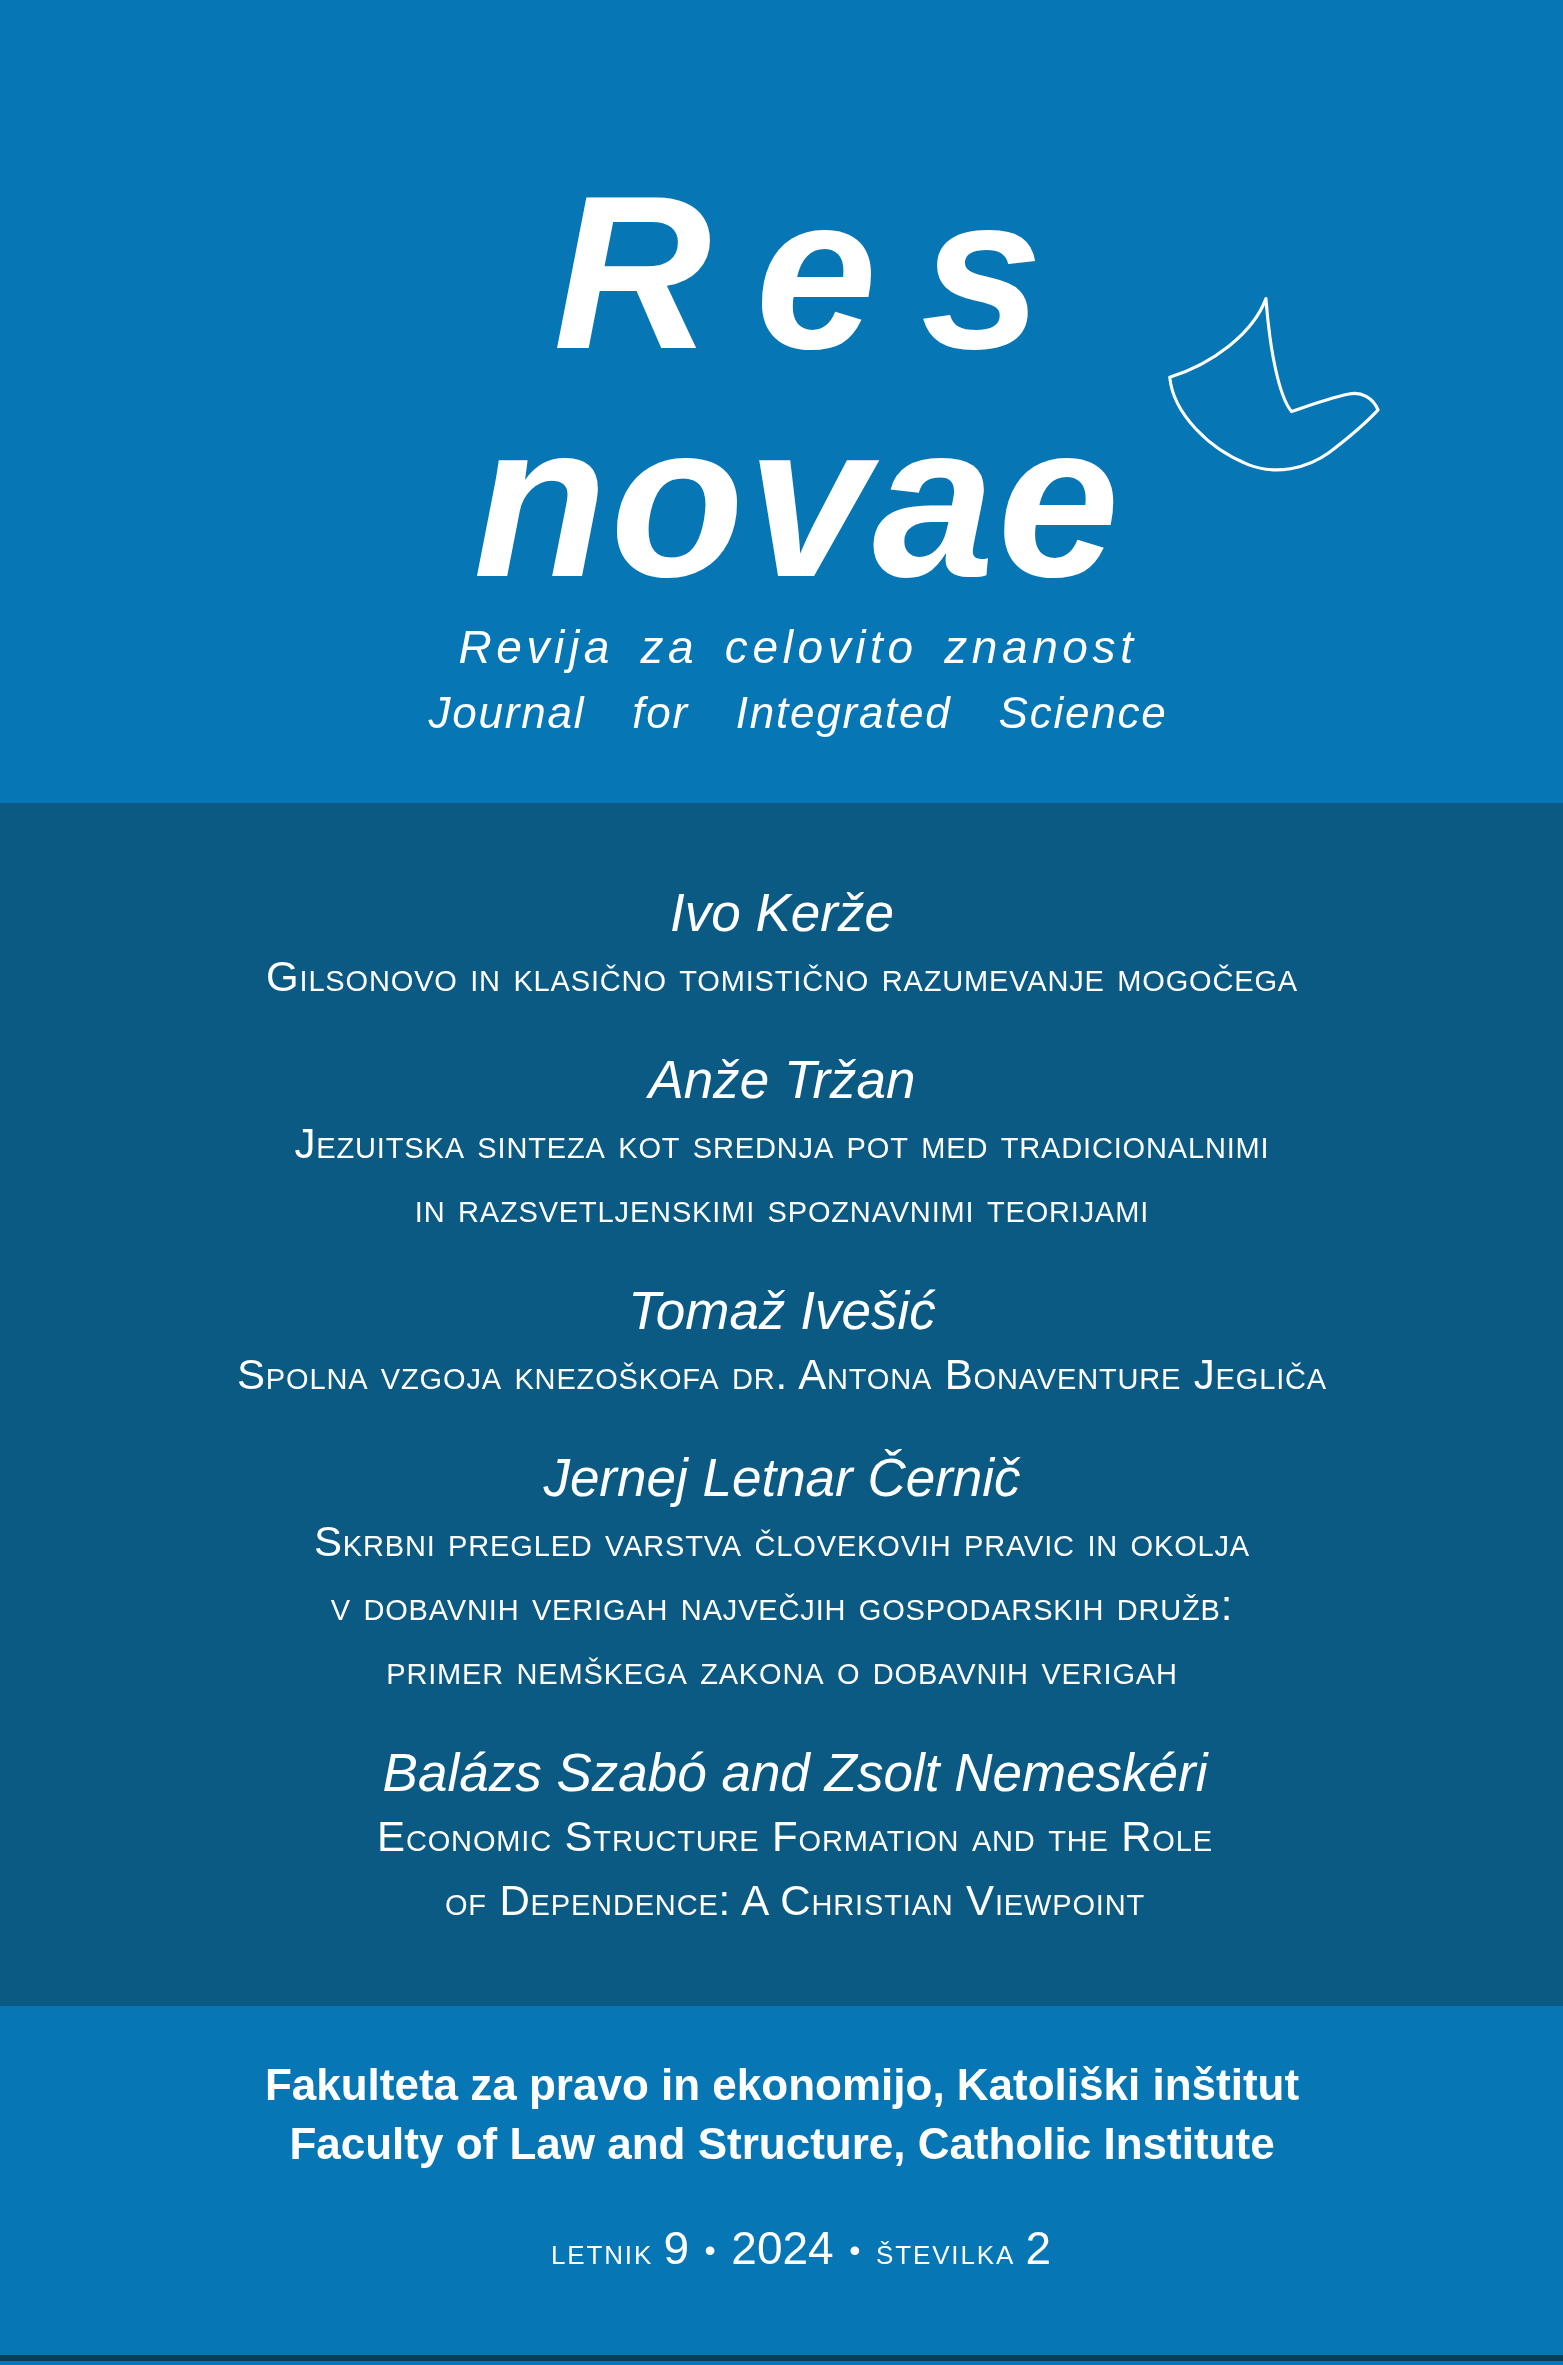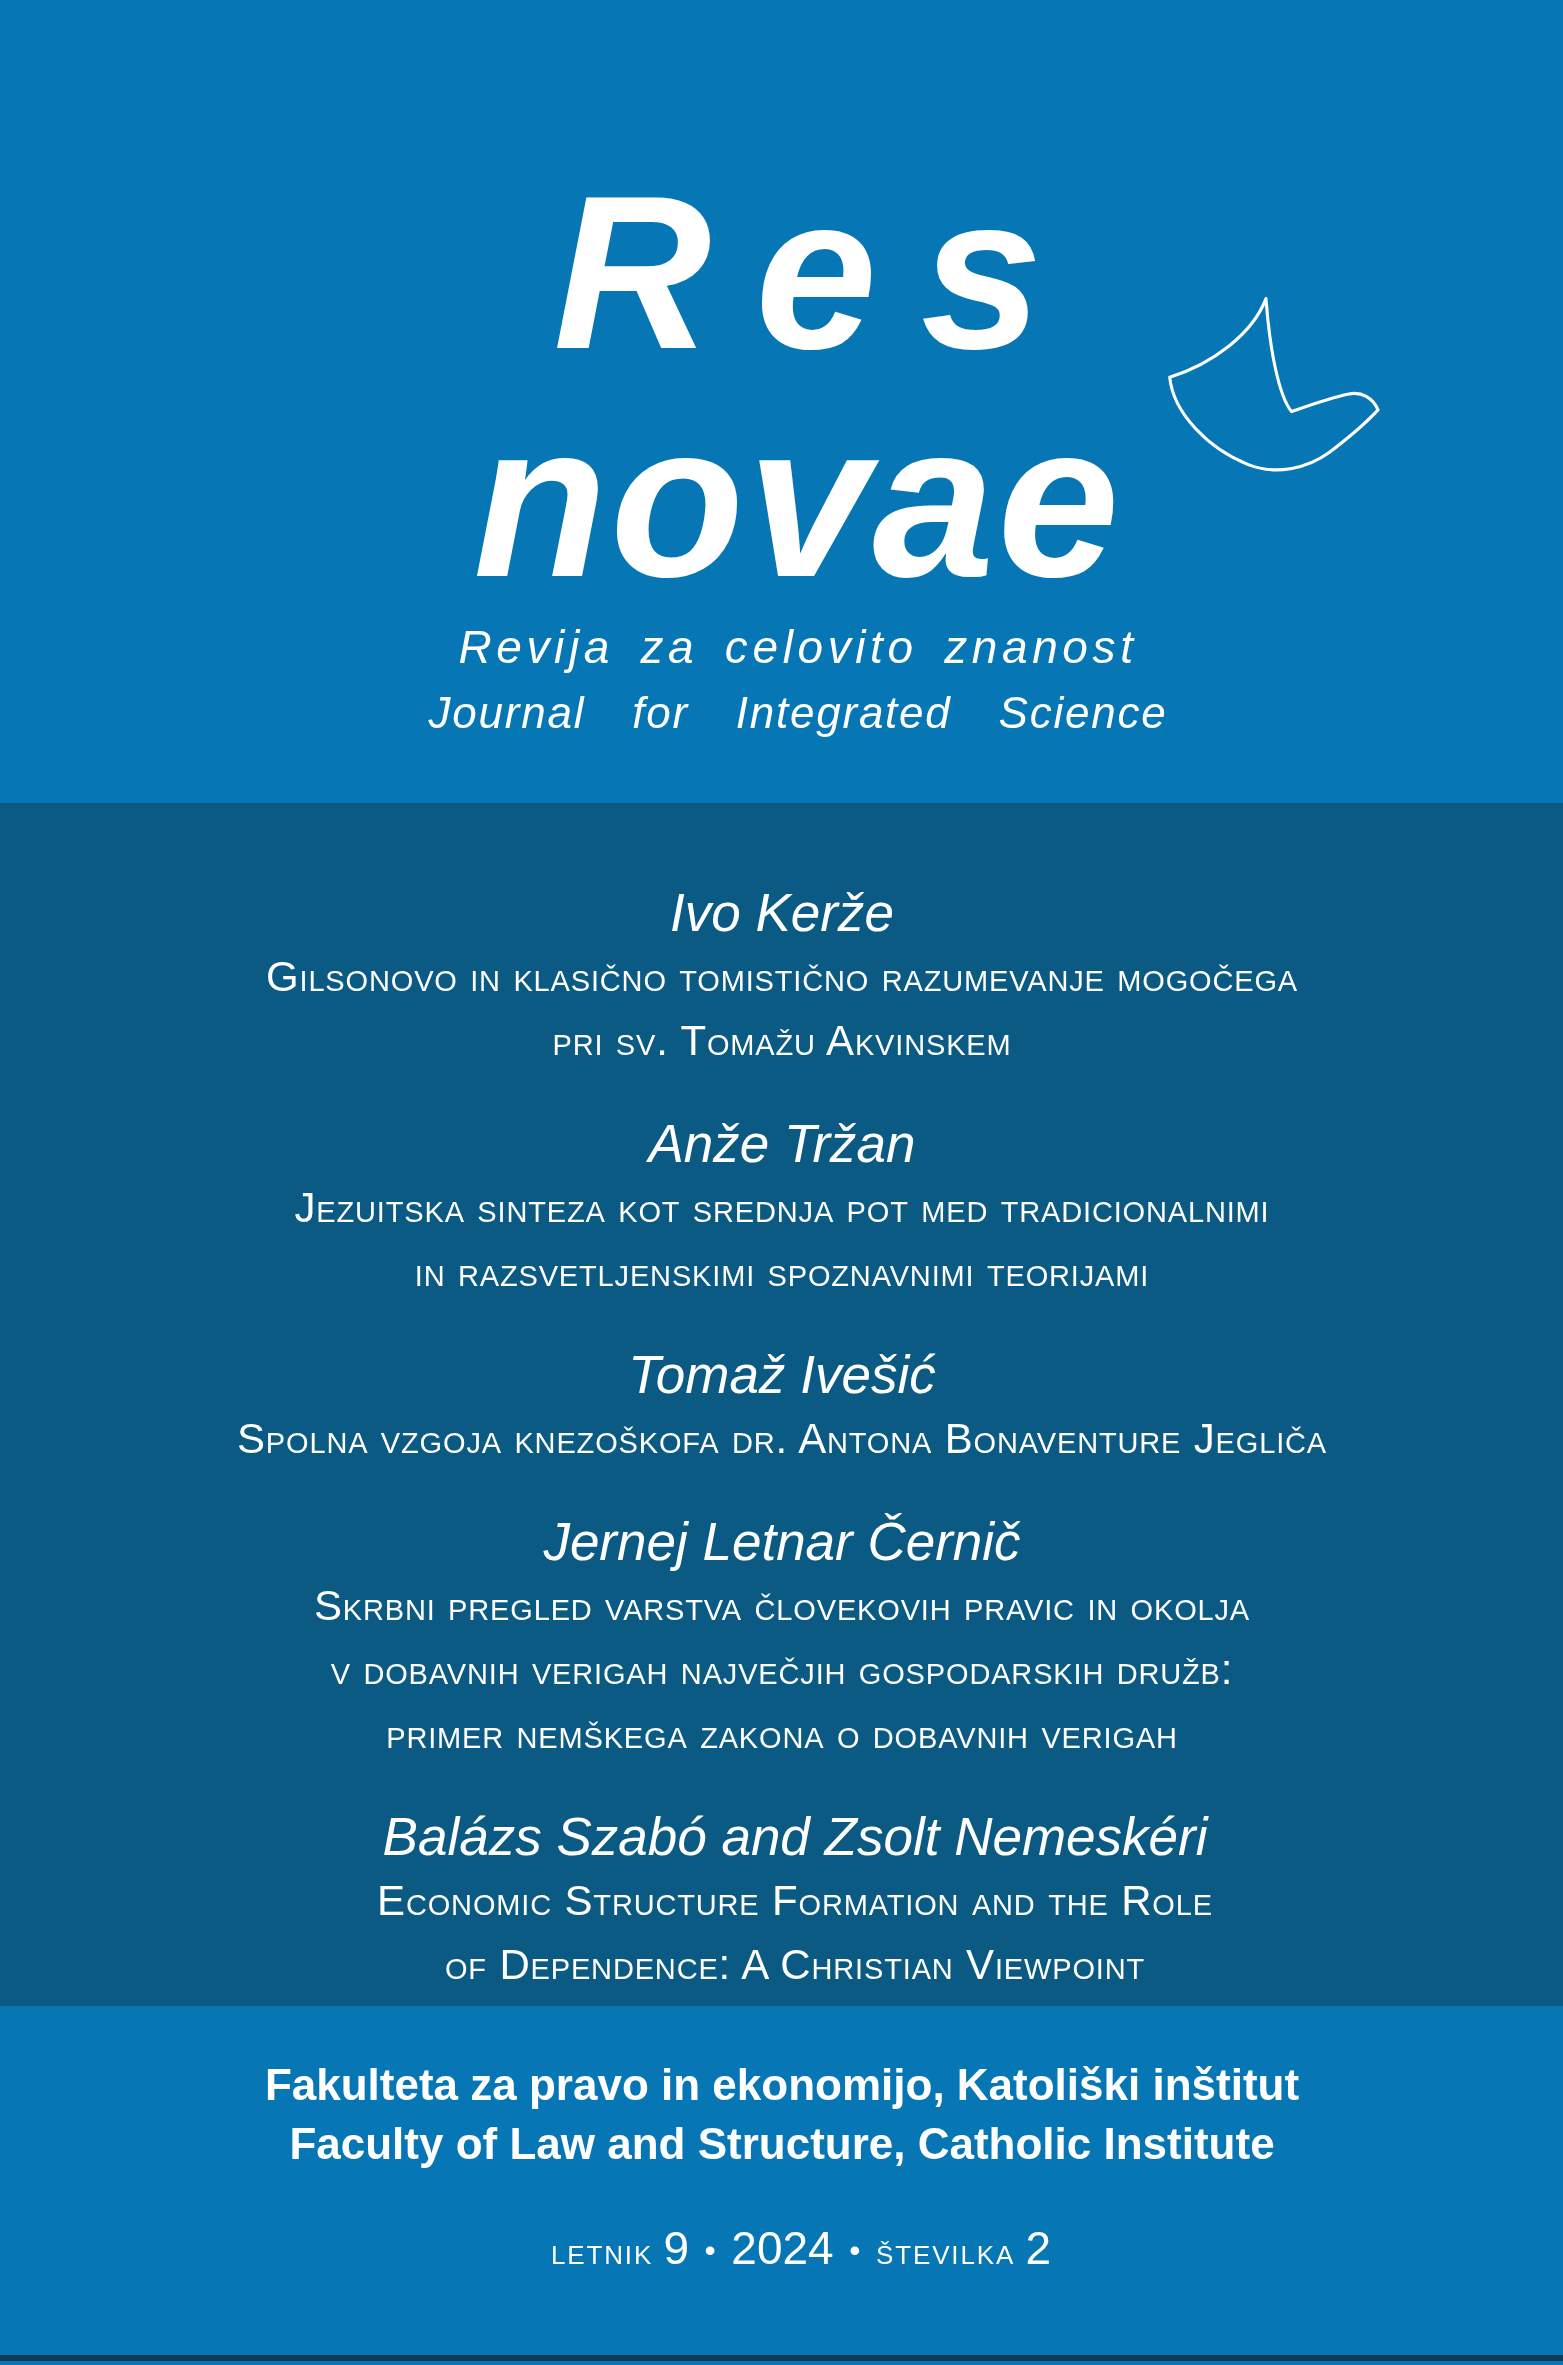--- a/index.html
+++ b/index.html
@@ -77,21 +77,20 @@
                C 207 151, 183 160, 166 166
                C 151 148, 141 92, 137 38 Z"></path>
     </svg>
   </header>
 
   <main class="band band-middle">
 
     <section class="article">
       <div class="author">Ivo Kerže</div>
       <div class="title-line">Gilsonovo in klasično tomistično razumevanje mogočega</div>
-      <div class="title-line">pri sv. Tomažu Akvinskem</div>
     </section>
 
     <section class="article">
       <div class="author">Anže Tržan</div>
       <div class="title-line">Jezuitska sinteza kot srednja pot med tradicionalnimi</div>
       <div class="title-line">in razsvetljenskimi spoznavnimi teorijami</div>
     </section>
 
     <section class="article">
       <div class="author">Tomaž Ivešić</div>

